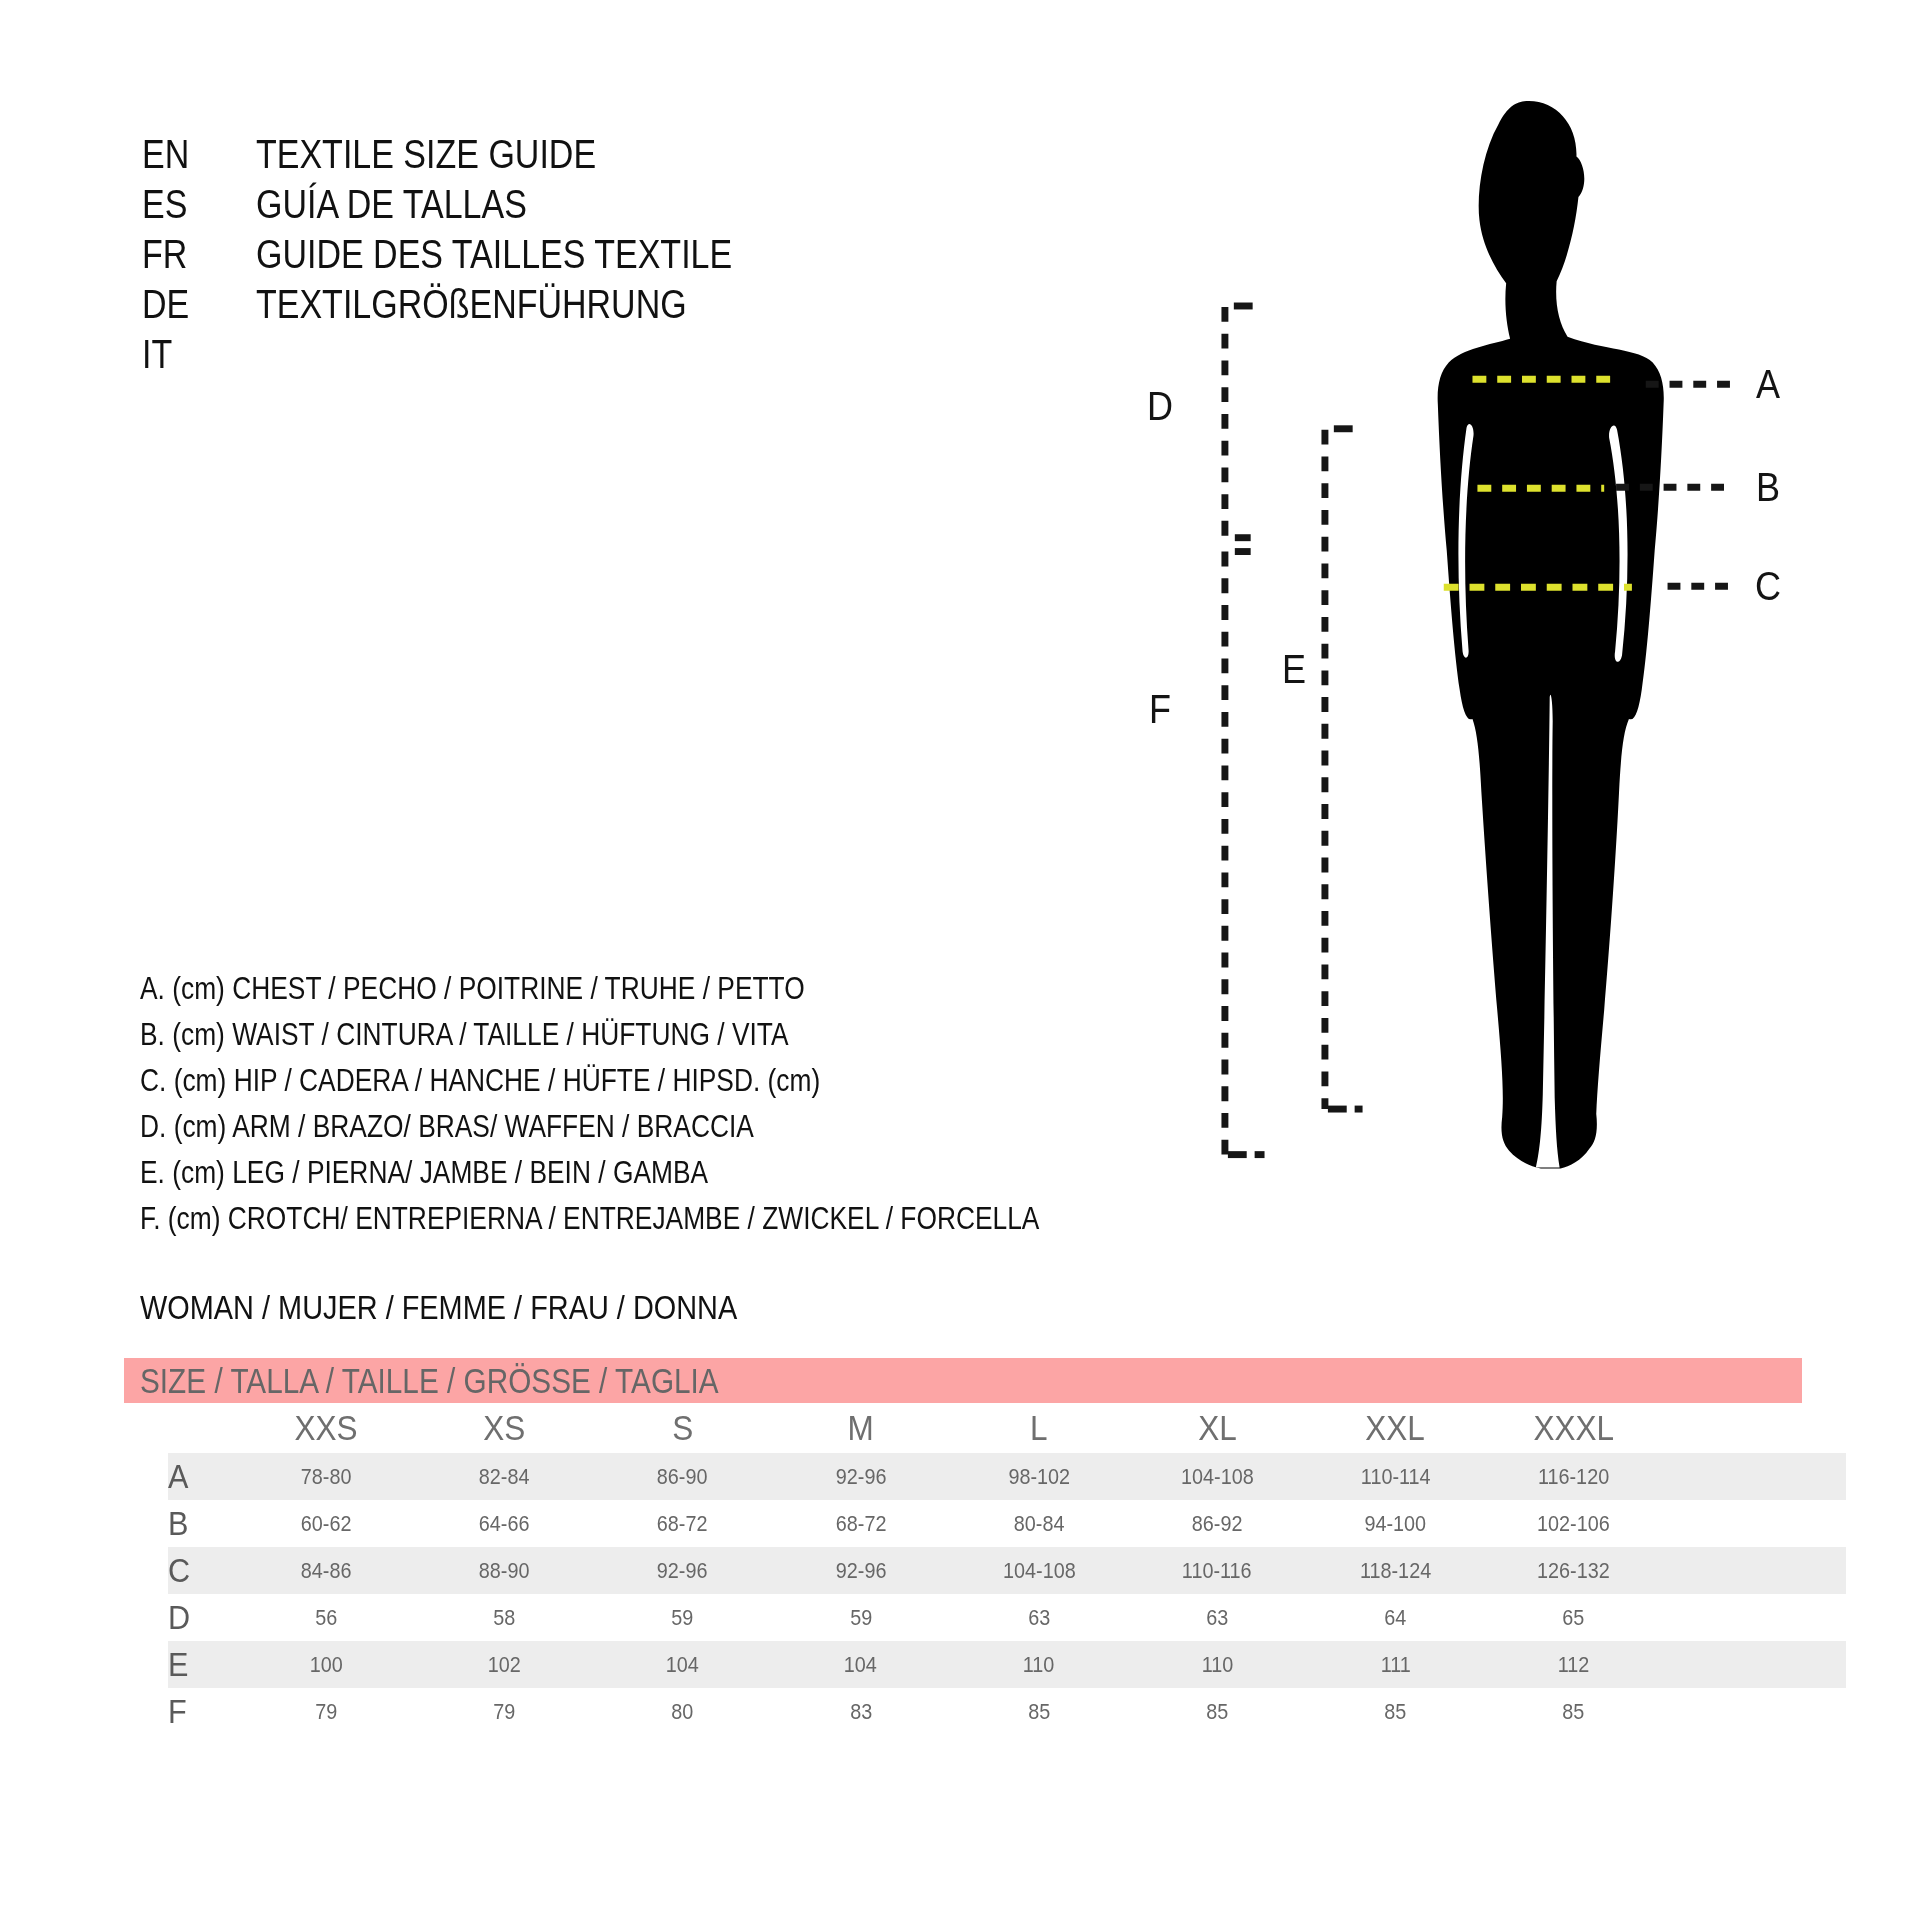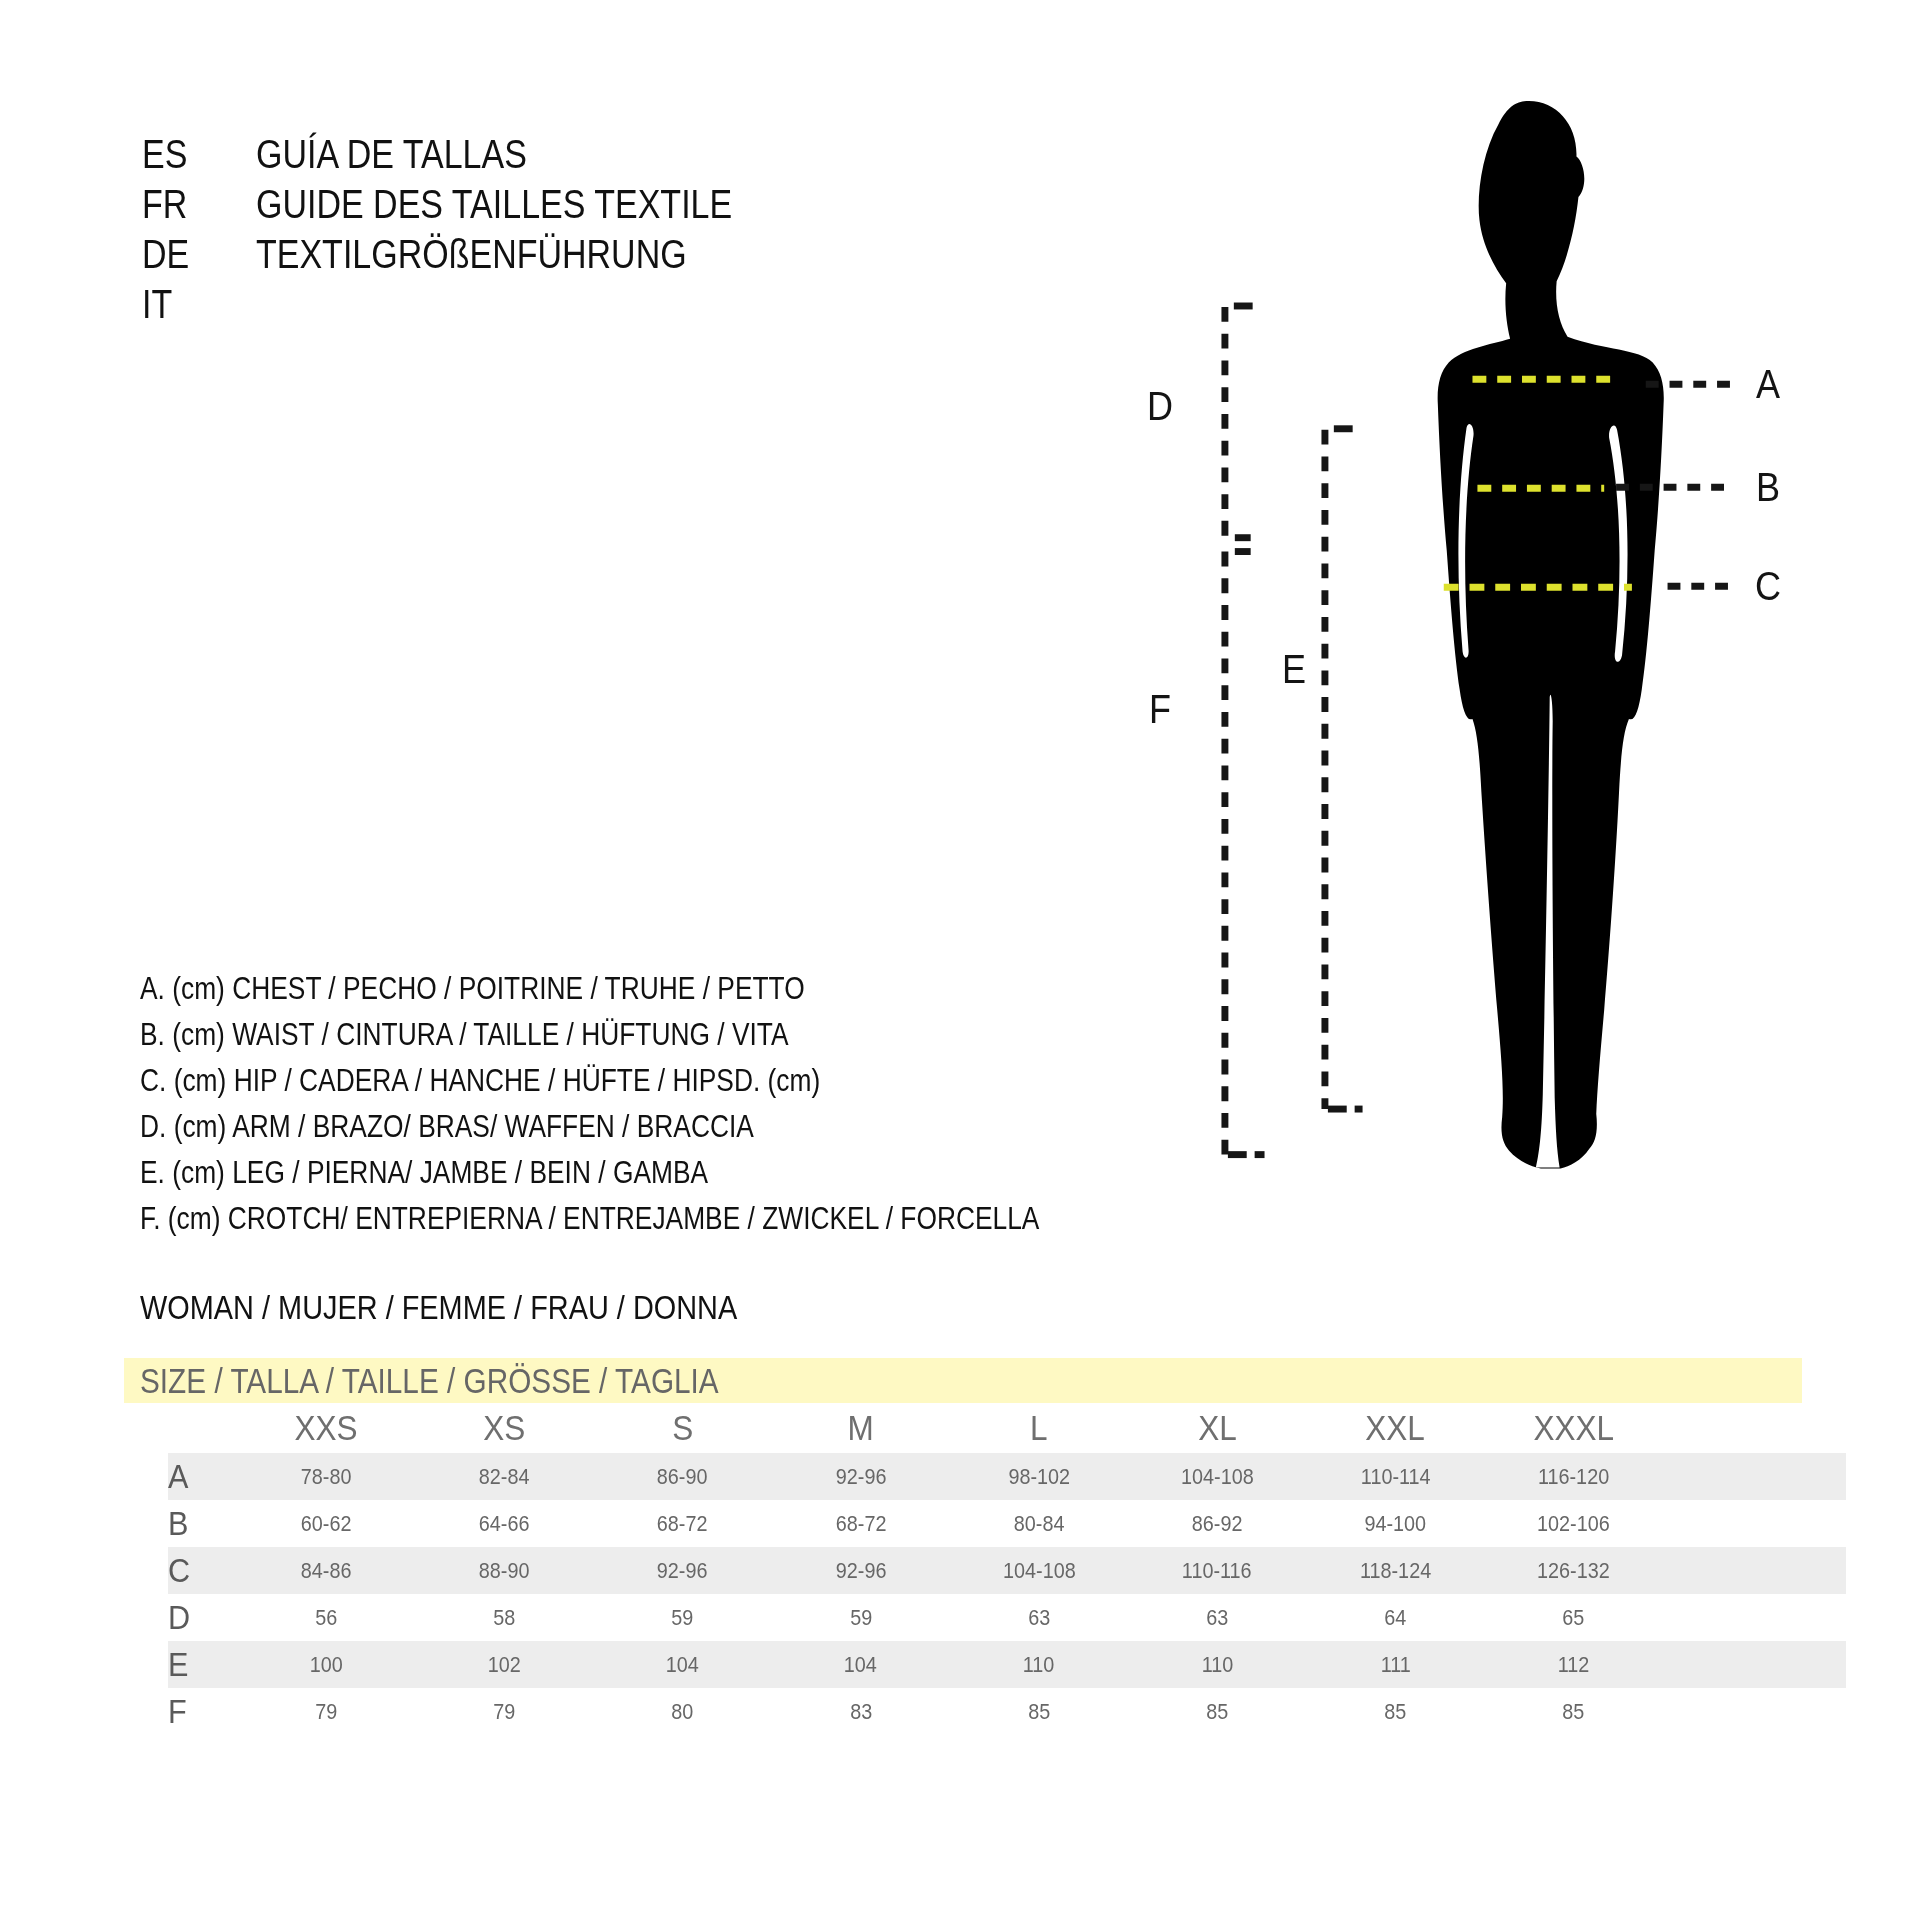--- a/index.html
+++ b/index.html
@@ -22,37 +22,41 @@
   
   .legend{position:absolute;left:140px;top:966px;text-align:right;}
   .l-row{height:46px;display:flex;align-items:center;font-size:31px;color:#111;}
 
   
   .section-heading{position:absolute;left:140px;top:1287px;height:40px;display:flex;align-items:center;
                    font-size:34px;color:#111;}
 
   
   .size-table-wrap{position:absolute;left:124px;top:1358px;width:1678px;}
-  .table-header-bar{height:45px;background:#fef9c3;display:flex;align-items:center;padding-left:16px;
+  .table-header-bar{height:45px;background:#fca5a5;display:flex;align-items:center;padding-left:16px;
                     box-sizing:border-box;font-size:35px;color:#666666;text-align:right;}
   table.size-table{border-collapse:collapse;width:1678px;table-layout:fixed;margin-left:44px;}
   table.size-table td,table.size-table th{padding:0;font-weight:400;}
   tr.size-row{height:50px;}
   tr.size-row th{font-size:35px;color:#6f6f6f;text-align:center;}
   tr.data-row{height:47px;}
   tr.data-row.striped{background:#ededed;}
   td.row-label{text-align:left;padding-left:16px;font-size:34px;color:#5a5a5a;}
   td.cell{text-align:center;font-size:22px;color:#676767;}
 </style>
 </head>
 <body>
 
 <div class="canvas">
 
   <div class="title-block" id="title-block">
+      <div class="t-row">
+        <span class="t-code"><span class="cond">EN</span></span>
+        <span class="t-label"><span class="cond">TEXTILE SIZE GUIDE</span></span>
+      </div>
       <div class="t-row">
         <span class="t-code"><span class="cond">ES</span></span>
         <span class="t-label"><span class="cond">GUÍA DE TALLAS</span></span>
       </div>
       <div class="t-row">
         <span class="t-code"><span class="cond">FR</span></span>
         <span class="t-label"><span class="cond">GUIDE DES TAILLES TEXTILE</span></span>
       </div>
       <div class="t-row">
         <span class="t-code"><span class="cond">DE</span></span>

